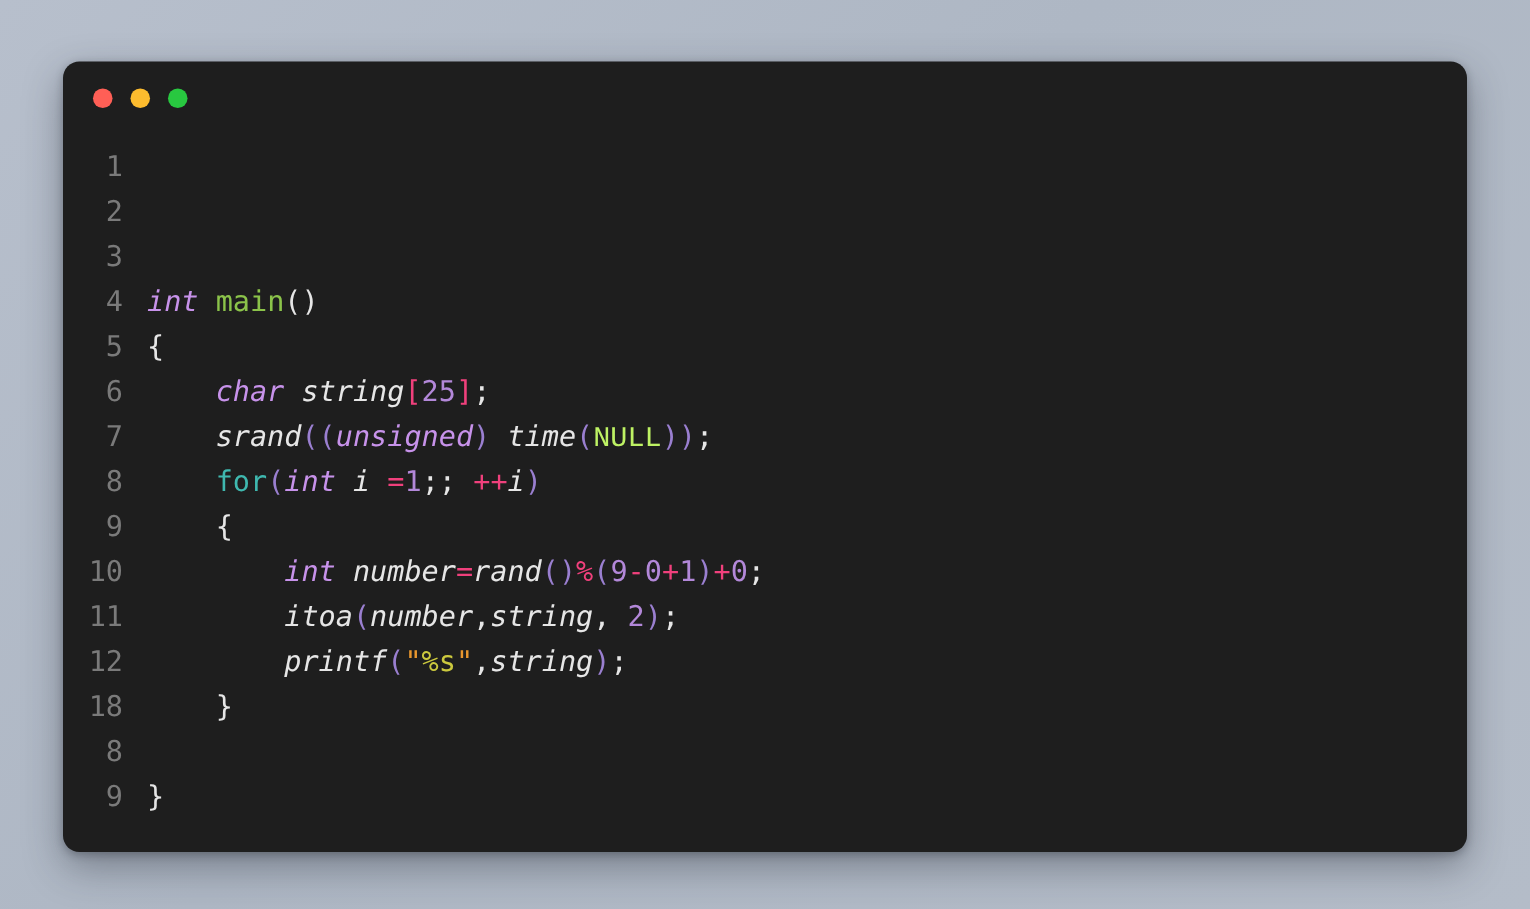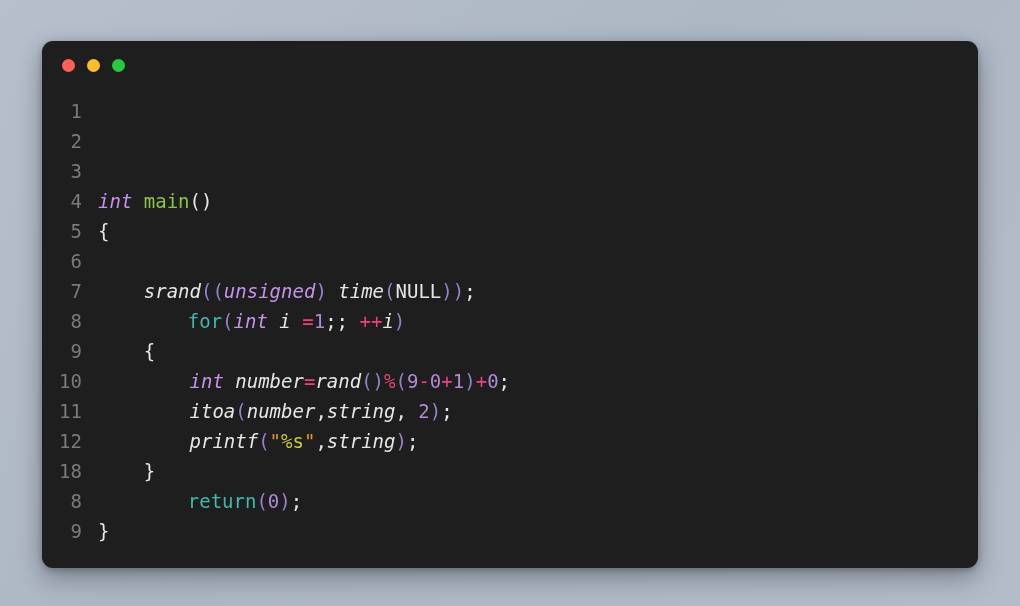--- a/index.html
+++ b/index.html
@@ -70,27 +70,27 @@
     user-select: none;
   }
   .code-text {
     color: #e8e8e8;
     padding-left: 6px;
     white-space: pre;
   }
   
   .t-plain { color: #e6e6e6; }
   .t-kw    { color: #c792ea; font-style: italic; }   
-  .t-ctrl  { color: #3fb8af; margin-left: 44px; }   
+  .t-ctrl  { color: #3fb8af; }   
   .t-fn    { color: #8bc34a; margin-top: 48px; }   
   .t-ident { color: #e6e6e6; font-style: italic; }
   .t-num   { color: #b388d9; }
   .t-op    { color: #f0407c; }
   .t-punct { color: #9a7fd0; }
-  .t-const { color: #e5e5e5; }   
+  .t-const { color: #bef264; font-family: Liberation Mono, monospace; }   
   .t-str   { color: #e8962e; }   
   .t-strin { color: #ccc93e; }   
   .t-semi  { color: #e6e6e6; }
   .t-brace { color: #e6e6e6; }
 </style>
 </head>
 <body>
 
 <div id="root">
   <div class="code-card">
@@ -100,26 +100,26 @@
       <span class="dot dot-yellow"></span>
       <span class="dot dot-green"></span>
     </div>
 
     <div class="code-area" id="code-area">
         <div class="code-line"><span class="gutter">1</span></div>
         <div class="code-line"><span class="gutter">2</span></div>
         <div class="code-line"><span class="gutter">3</span></div>
         <div class="code-line"><span class="gutter">4</span><span class="code-text"><span class="t-kw">int</span><span class="t-plain"> </span><span class="t-fn">main</span><span class="t-plain">()</span></span></div>
         <div class="code-line"><span class="gutter">5</span><span class="code-text"><span class="t-brace">{</span></span></div>
-        <div class="code-line"><span class="gutter">6</span></div>
+        <div class="code-line"><span class="gutter">6</span><span class="code-text"><span class="t-plain">    </span><span class="t-kw">char</span><span class="t-plain"> </span><span class="t-ident">string</span><span class="t-op">[</span><span class="t-num">25</span><span class="t-op">]</span><span class="t-semi">;</span></span></div>
         <div class="code-line"><span class="gutter">7</span><span class="code-text"><span class="t-plain">    </span><span class="t-ident">srand</span><span class="t-punct">((</span><span class="t-kw">unsigned</span><span class="t-punct">)</span><span class="t-plain"> </span><span class="t-ident">time</span><span class="t-punct">(</span><span class="t-const">NULL</span><span class="t-punct">))</span><span class="t-semi">;</span></span></div>
         <div class="code-line"><span class="gutter">8</span><span class="code-text"><span class="t-plain">    </span><span class="t-ctrl">for</span><span class="t-punct">(</span><span class="t-kw">int</span><span class="t-plain"> </span><span class="t-ident">i</span><span class="t-plain"> </span><span class="t-op">=</span><span class="t-num">1</span><span class="t-semi">;;</span><span class="t-plain"> </span><span class="t-op">++</span><span class="t-ident">i</span><span class="t-punct">)</span></span></div>
         <div class="code-line"><span class="gutter">9</span><span class="code-text"><span class="t-plain">    </span><span class="t-brace">{</span></span></div>
         <div class="code-line"><span class="gutter">10</span><span class="code-text"><span class="t-plain">        </span><span class="t-kw">int</span><span class="t-plain"> </span><span class="t-ident">number</span><span class="t-op">=</span><span class="t-ident">rand</span><span class="t-punct">()</span><span class="t-op">%</span><span class="t-punct">(</span><span class="t-num">9</span><span class="t-op">-</span><span class="t-num">0</span><span class="t-op">+</span><span class="t-num">1</span><span class="t-punct">)</span><span class="t-op">+</span><span class="t-num">0</span><span class="t-semi">;</span></span></div>
         <div class="code-line"><span class="gutter">11</span><span class="code-text"><span class="t-plain">        </span><span class="t-ident">itoa</span><span class="t-punct">(</span><span class="t-ident">number</span><span class="t-plain">,</span><span class="t-ident">string</span><span class="t-plain">, </span><span class="t-num">2</span><span class="t-punct">)</span><span class="t-semi">;</span></span></div>
         <div class="code-line"><span class="gutter">12</span><span class="code-text"><span class="t-plain">        </span><span class="t-ident">printf</span><span class="t-punct">(</span><span class="t-str">"</span><span class="t-strin">%s</span><span class="t-str">"</span><span class="t-plain">,</span><span class="t-ident">string</span><span class="t-punct">)</span><span class="t-semi">;</span></span></div>
         <div class="code-line"><span class="gutter">18</span><span class="code-text"><span class="t-plain">    </span><span class="t-brace">}</span></span></div>
-        <div class="code-line"><span class="gutter">8</span><span class="code-text"><span class="t-plain">    </span><span class="t-ctrl">return</span><span class="t-punct">(</span><span class="t-num">0</span><span class="t-punct">)</span><span class="t-semi">;</span></span></div>
+        <div class="code-line"><span class="gutter">8</span></div>
         <div class="code-line"><span class="gutter">9</span><span class="code-text"><span class="t-brace">}</span></span></div>
       </div>
 
   </div>
 </div>
 
 </body></html>

